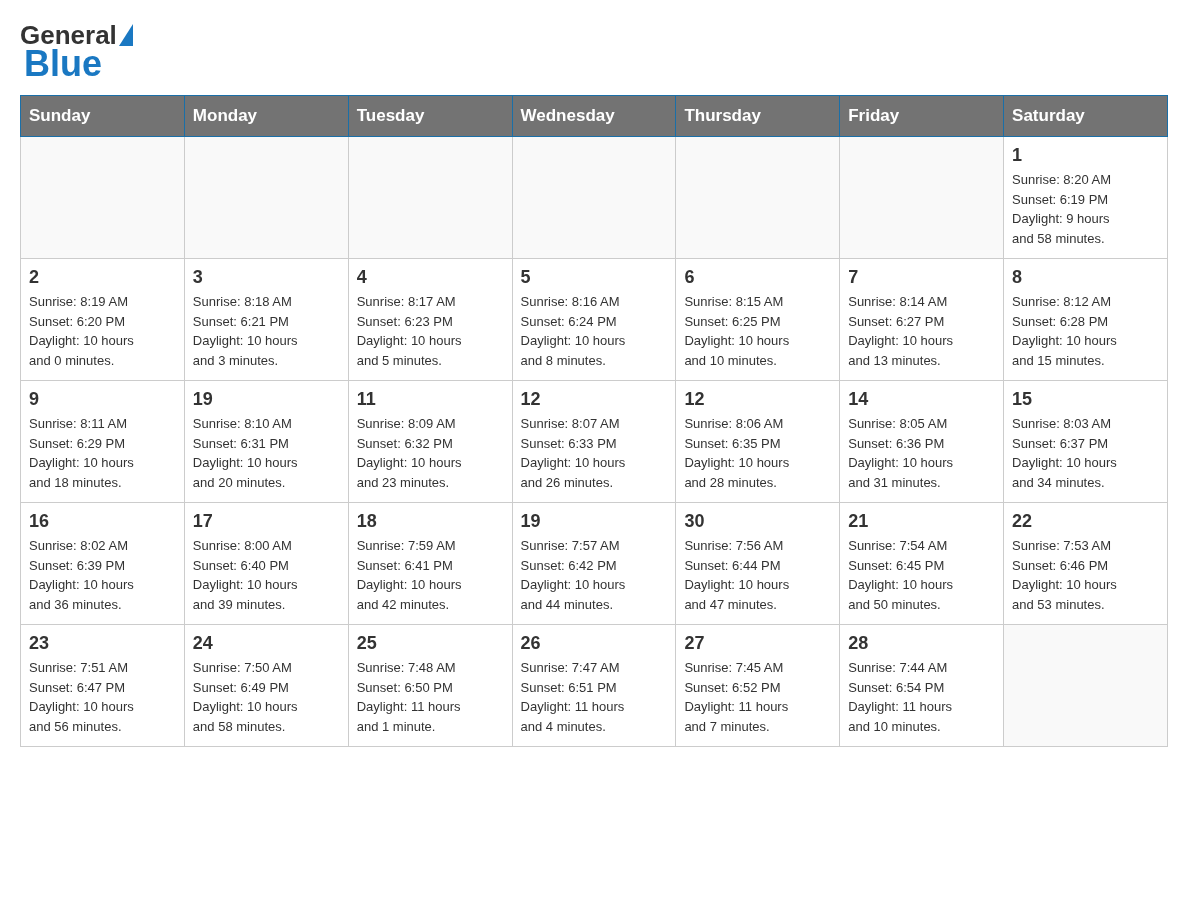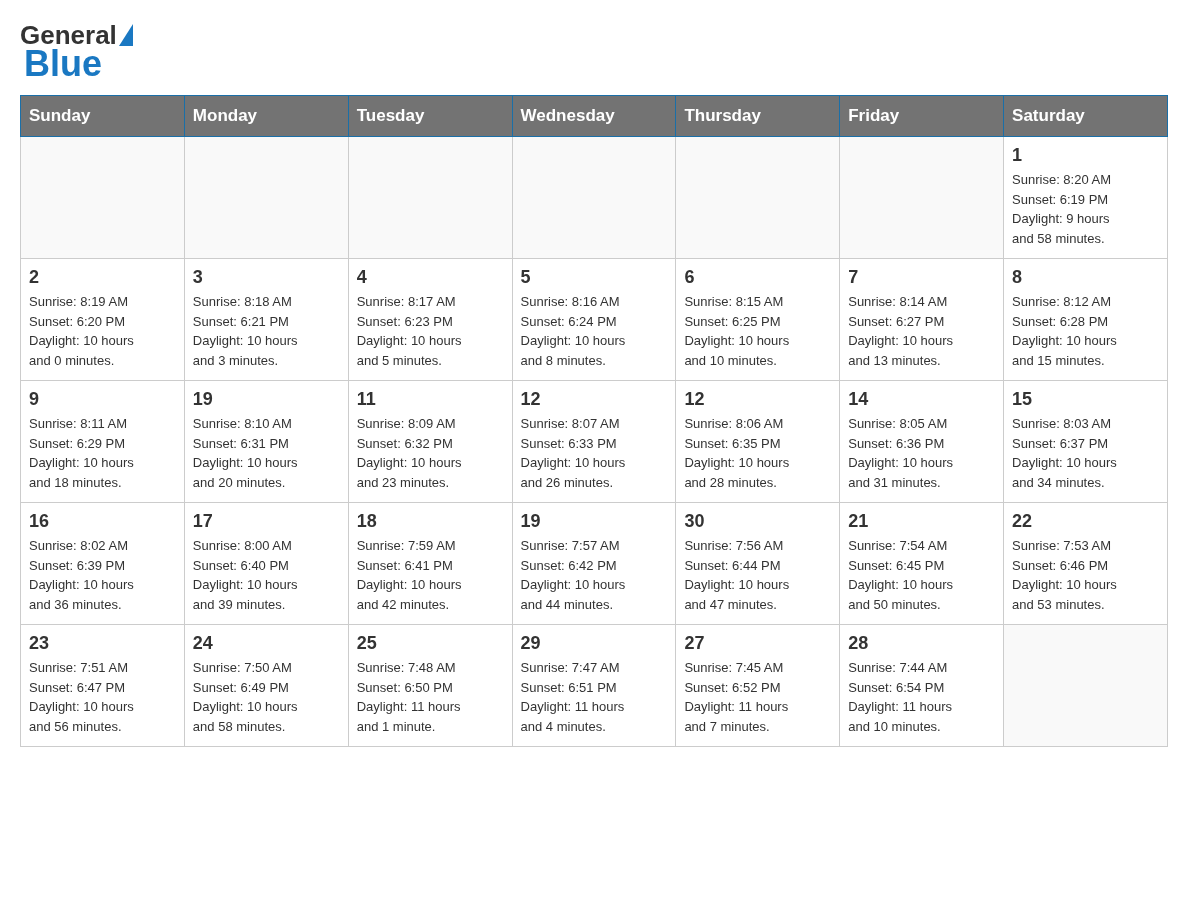--- a/index.html
+++ b/index.html
@@ -242,21 +242,21 @@
         </td>
         <td>
           <span class="day-number">24</span>
           <div class="day-info">Sunrise: 7:50 AM<br>Sunset: 6:49 PM<br>Daylight: 10 hours<br>and 58 minutes.</div>
         </td>
         <td>
           <span class="day-number">25</span>
           <div class="day-info">Sunrise: 7:48 AM<br>Sunset: 6:50 PM<br>Daylight: 11 hours<br>and 1 minute.</div>
         </td>
         <td>
-          <span class="day-number">29</span>
+          <span class="day-number">26</span>
           <div class="day-info">Sunrise: 7:47 AM<br>Sunset: 6:51 PM<br>Daylight: 11 hours<br>and 4 minutes.</div>
         </td>
         <td>
           <span class="day-number">27</span>
           <div class="day-info">Sunrise: 7:45 AM<br>Sunset: 6:52 PM<br>Daylight: 11 hours<br>and 7 minutes.</div>
         </td>
         <td>
           <span class="day-number">28</span>
           <div class="day-info">Sunrise: 7:44 AM<br>Sunset: 6:54 PM<br>Daylight: 11 hours<br>and 10 minutes.</div>
         </td>

